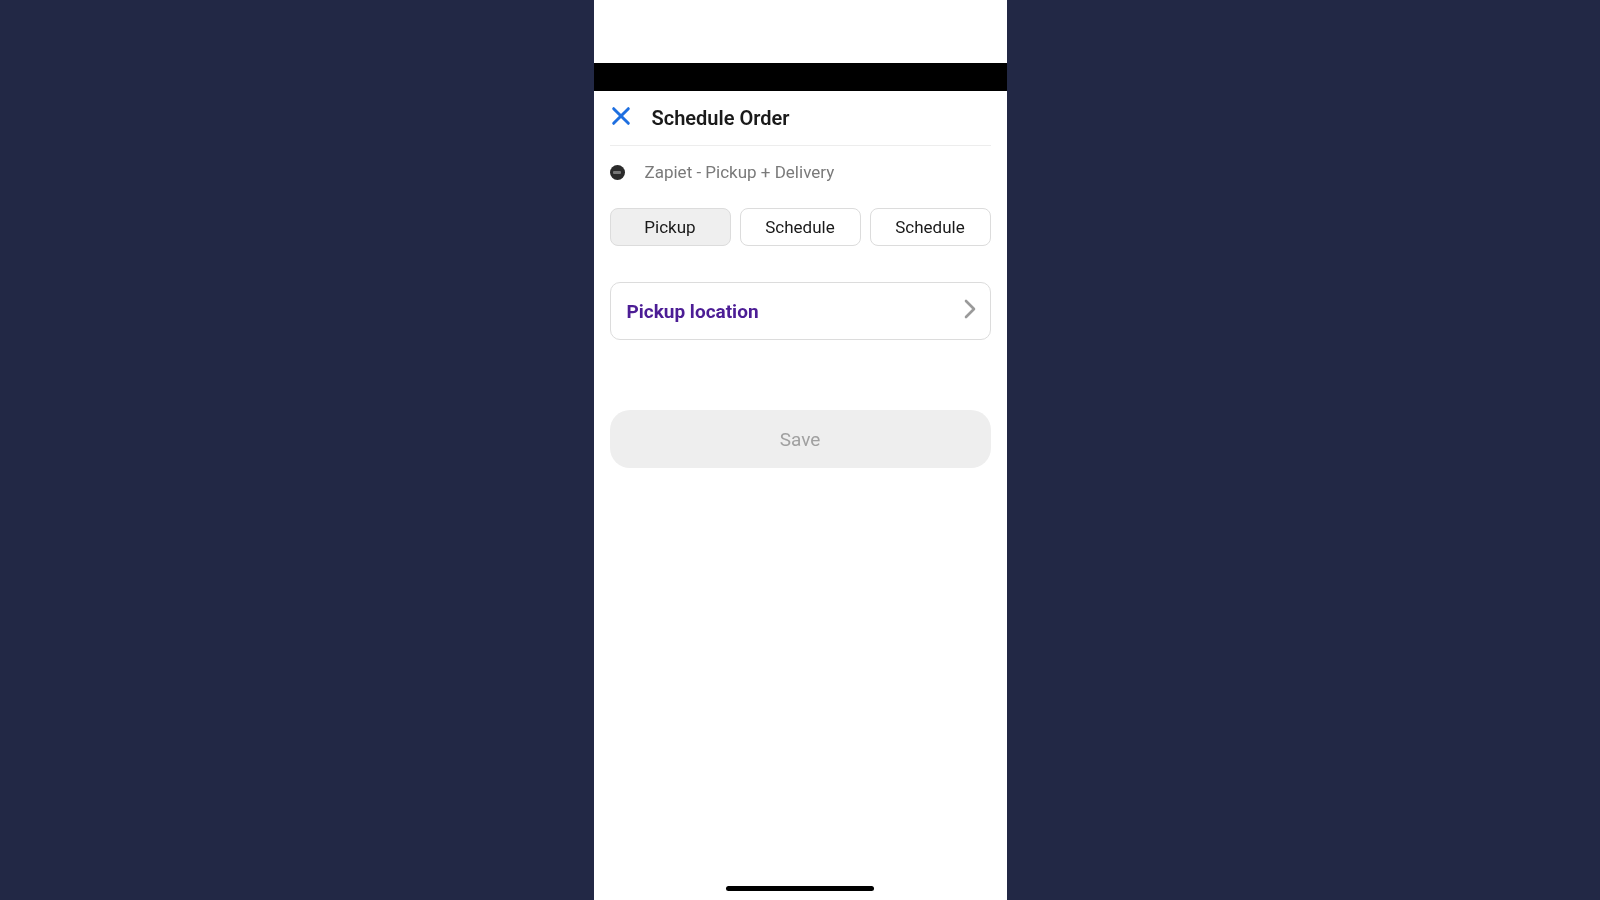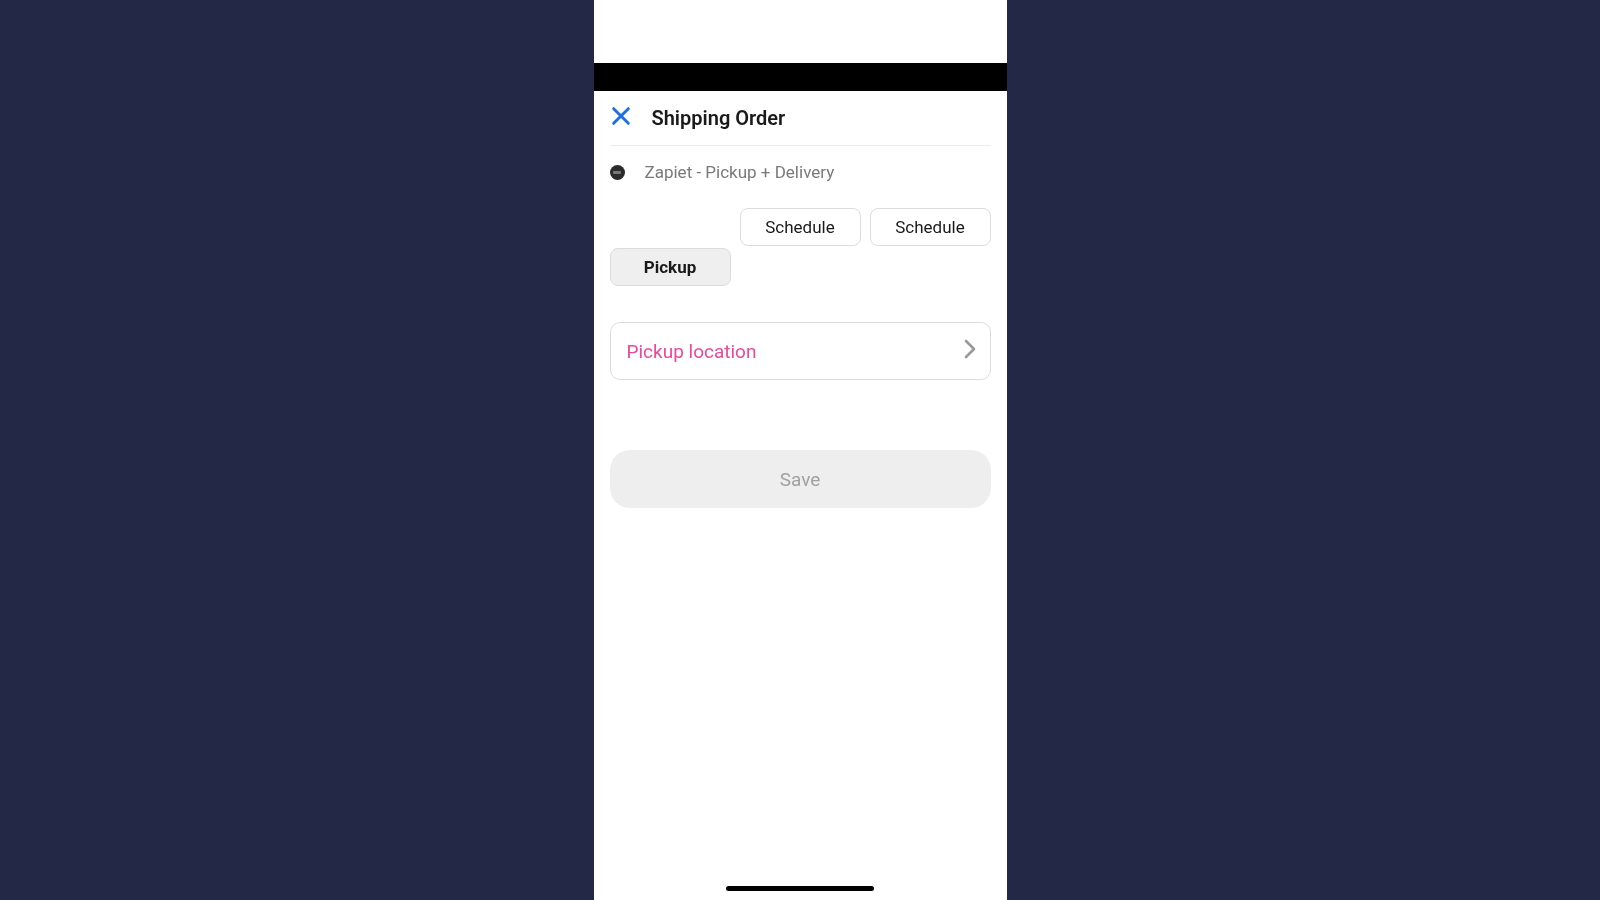--- a/index.html
+++ b/index.html
@@ -108,38 +108,37 @@
       background-color: #ffffff;
       display: flex;
       align-items: center;
       justify-content: center;
       font-size: 17px;
       color: #1a1a1a;
       cursor: pointer;
     }
     .tab.active {
       background-color: #efefef;
-      font-weight: 700;
-      margin-top: 40px;
+      font-weight: 400;
     }
     .row-select {
       margin: 28px 16px 0 16px;
       height: 58px;
       border: 1px solid #dcdcdc;
       border-radius: 10px;
       display: flex;
       align-items: center;
       justify-content: space-between;
       padding: 0 14px 0 16px;
       cursor: pointer;
     }
     .row-select-label {
       font-size: 19px;
-      font-weight: 400;
-      color: #ec4899;
+      font-weight: 700;
+      color: #4c1d95;
     }
     .chevron {
       color: #9a9a9a;
     }
     .chevron svg {
       width: 12px;
       height: 20px;
     }
     .save-btn {
       margin: 70px 16px 0 16px;
@@ -173,21 +172,21 @@
   <div class="sheet">
     <div class="header">
       <div class="close-btn">
         <span>
           <svg viewBox="0 0 24 24" fill="none" stroke="#1e6fe0" stroke-width="3.2" stroke-linecap="round">
             <line x1="4" y1="4" x2="20" y2="20"></line>
             <line x1="20" y1="4" x2="4" y2="20"></line>
           </svg>
         </span>
       </div>
-      <div class="header-title">Shipping Order</div>
+      <div class="header-title">Schedule Order</div>
     </div>
     <div class="divider"></div>
     <div class="app-row">
       <div class="app-icon">
         <div class="app-icon-inner"></div>
       </div>
       <div class="app-name">Zapiet - Pickup + Delivery</div>
     </div>
     <div class="tabs">
       <div class="tab active">Pickup</div>

